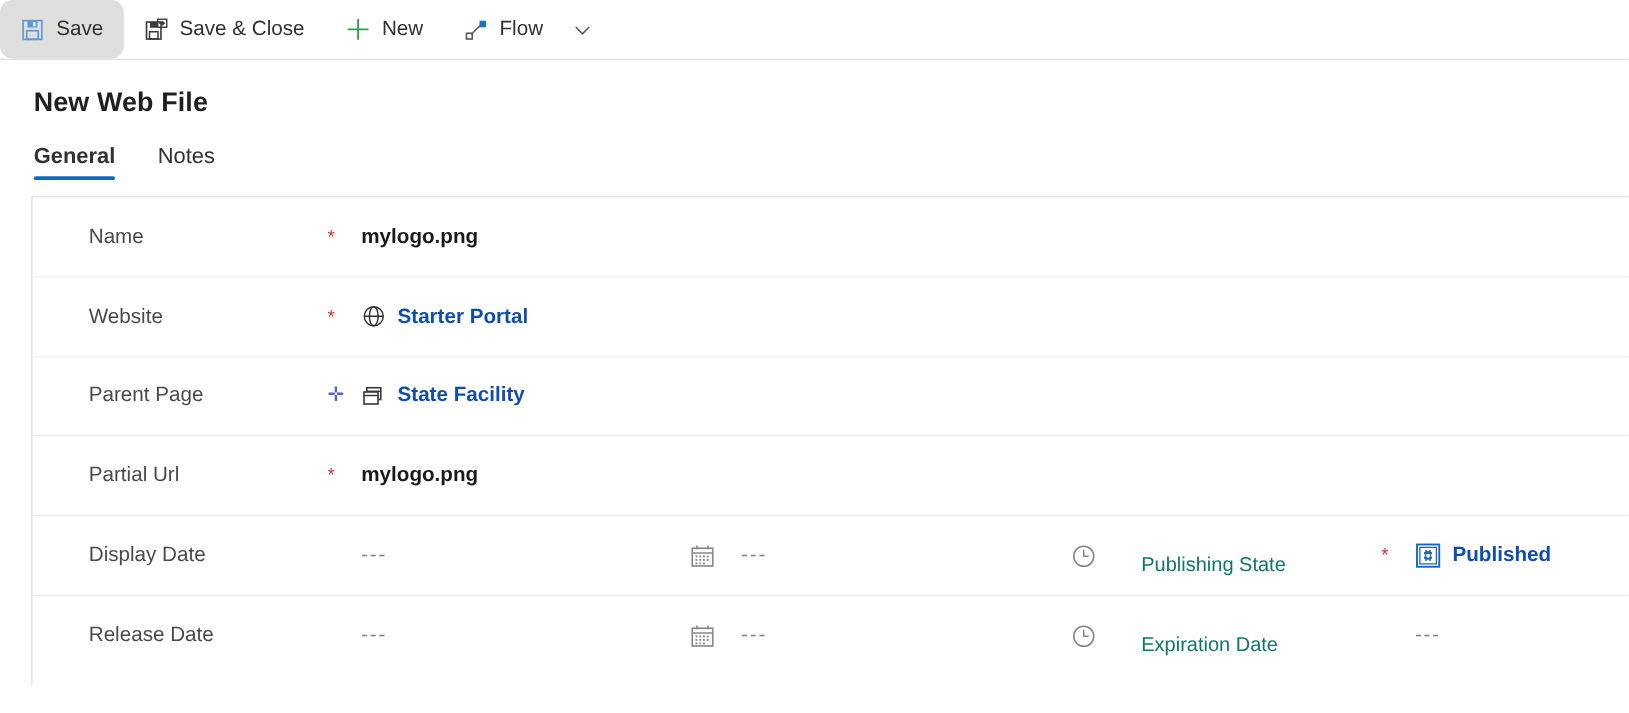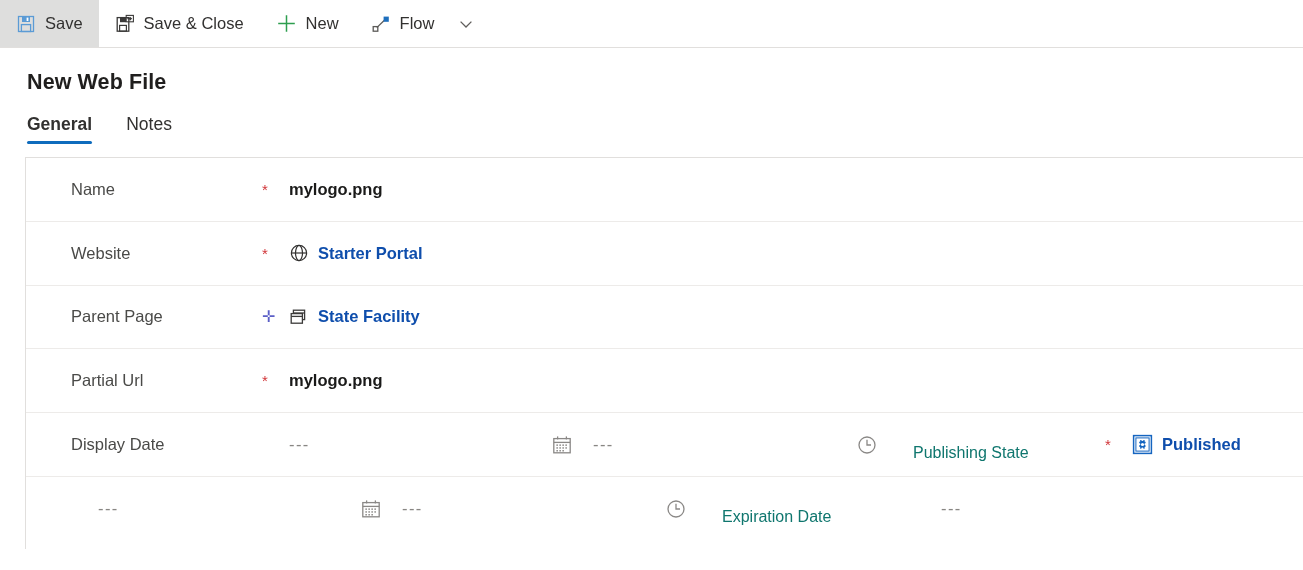--- a/index.html
+++ b/index.html
@@ -28,21 +28,21 @@
     display: flex;
     align-items: center;
     gap: 9px;
     padding: 0 16px;
     font-size: 16.5px;
     color: #323130;
     cursor: pointer;
     white-space: nowrap;
     user-select: none;
   }
-  .cmd-btn.active { background: #dededd; }
+  .cmd-btn.active { background: #dededd; border-radius: 10px; }
   .cmd-btn .cmd-label { line-height: 1; }
   .cmd-chevron {
     display: flex;
     align-items: center;
     justify-content: center;
     padding: 0 14px 0 6px;
     cursor: pointer;
   }
 
   .icn { display: inline-flex; align-items: center; justify-content: center; }
@@ -309,20 +309,21 @@
           <rect x="3.9" y="3.9" width="13.2" height="13.2" fill="none" stroke="#1565c0" stroke-width="1"></rect>
           <path d="M8.2 5.9 h1.1 a1.1 1.1 0 0 0 2.2 0 h1.1 v1.5 a1.1 1.1 0 0 1 0 2.2 v1.4 a1.1 1.1 0 0 1 0 2.2 v1.5 h-1.1 a1.1 1.1 0 0 0 -2.2 0 h-1.1 v-1.5 a1.1 1.1 0 0 1 0 -2.2 v-1.4 a1.1 1.1 0 0 1 0 -2.2 z" fill="#1565c0"></path>
           <circle cx="10.5" cy="10.5" r="1.6" fill="#ffffff"></circle>
         </svg>
       </span>
       <span>Published</span>
     </div>
   </div>
 
   <div class="form-row">
+    <div class="f-label">Release Date</div>
     <div class="req blank">*</div>
     <div class="cell-date">
       <span class="dash">---</span>
     </div>
     <div class="cell-dicon">
       <span class="icn">
         <svg width="22" height="22" viewBox="0 0 22 22">
           <rect x="2.8" y="4.6" width="16.4" height="14.2" fill="none" stroke="#8a8886" stroke-width="1.3"></rect>
           <line x1="2.8" y1="8.4" x2="19.2" y2="8.4" stroke="#8a8886" stroke-width="1.3"></line>
           <line x1="6.6" y1="2.4" x2="6.6" y2="5.4" stroke="#8a8886" stroke-width="1.3"></line>

